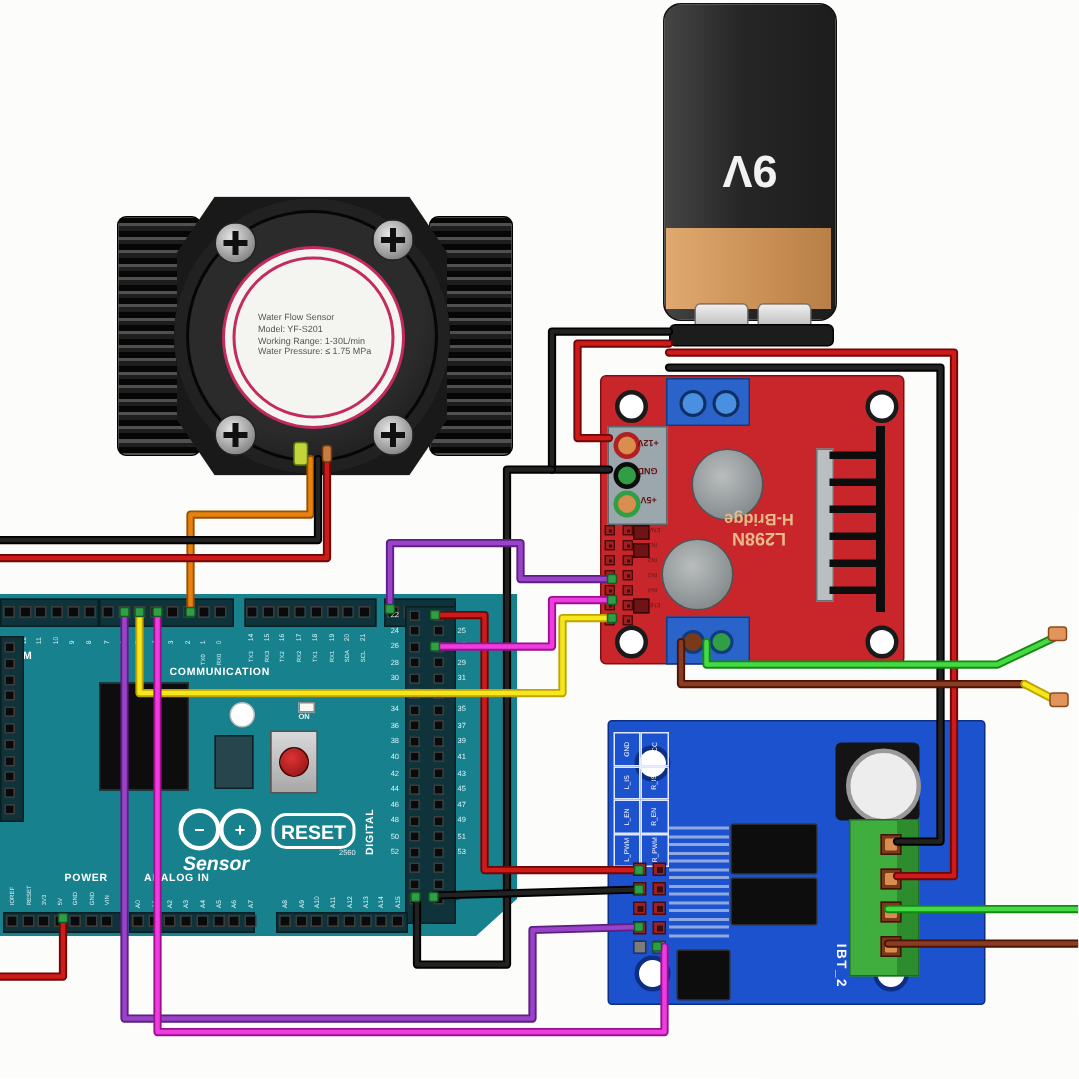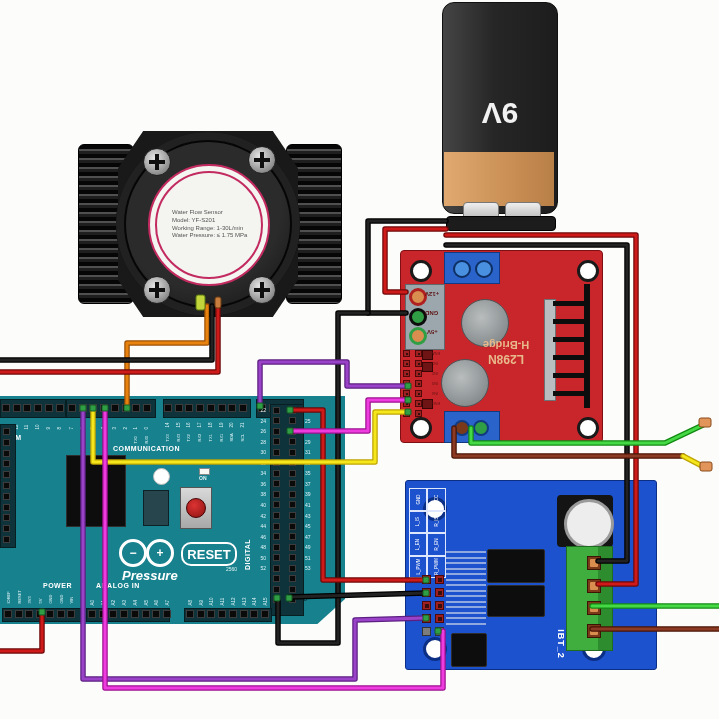--- a/index.html
+++ b/index.html
@@ -212,21 +212,21 @@
     <div class="hlab" style="left:296px;top:200px;color:#123;font-weight:bold;color:#0b3a41;">GND</div>
     <div class="abs" style="left:66px;top:59px;width:58px;height:70px;background:#0d0d0d;border:1px solid #2e2e2e;"></div>
     <div class="abs whole" style="left:153px;top:72px;width:15px;height:15px;"></div>
     <div class="abs" style="left:199px;top:72px;width:9px;height:5px;background:#f8f8f4;border:1px solid #888;"></div>
     <div class="hlab" style="left:199px;top:79px;font-size:5px;font-weight:bold;">ON</div>
     <div class="abs icsp" style="left:143px;top:94px;width:24px;height:34px;"></div>
     <div class="abs reset-btn" style="left:180px;top:91px;width:30px;height:40px;"></div>
     <div class="abs reset-cap" style="left:186px;top:102px;width:18px;height:18px;"></div>
     <div class="abs logo-c" style="left:119px;top:143px;width:22px;height:22px;">−</div>
     <div class="abs logo-c" style="left:146px;top:143px;width:22px;height:22px;">+</div>
-    <div class="abs brand" style="left:122px;top:172px;">Pressure</div>
+    <div class="abs brand" style="left:122px;top:172px;">Sensor</div>
     <div class="abs mega-pill" style="left:181px;top:146px;width:52px;height:20px;">RESET</div>
     <div class="hlab" style="left:226px;top:170px;font-size:5px;">2560</div>
     <div id="mega-pins" class="abs" style="left:0;top:-396px;width:0;height:0;">
         <div class="abs pinstrip" style="left:0px;top:399px;width:64px;height:17px;"></div>
         <div class="abs pin" style="left:3px;top:404.5px;width:6px;height:6px;"></div>
         <div class="abs pin" style="left:13.7px;top:404.5px;width:6px;height:6px;"></div>
         <div class="abs pin" style="left:24.4px;top:404.5px;width:6px;height:6px;"></div>
         <div class="abs pin" style="left:35.099999999999994px;top:404.5px;width:6px;height:6px;"></div>
         <div class="abs pin" style="left:45.8px;top:404.5px;width:6px;height:6px;"></div>
         <div class="abs pin" style="left:56.5px;top:404.5px;width:6px;height:6px;"></div>

